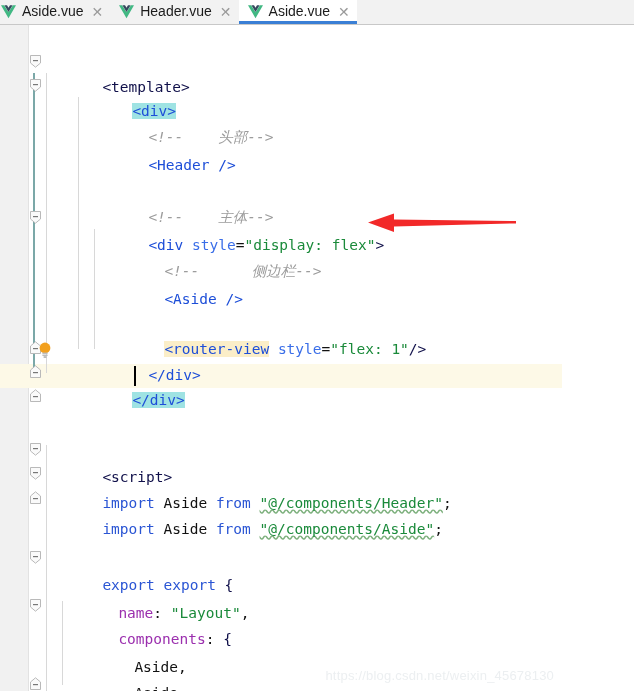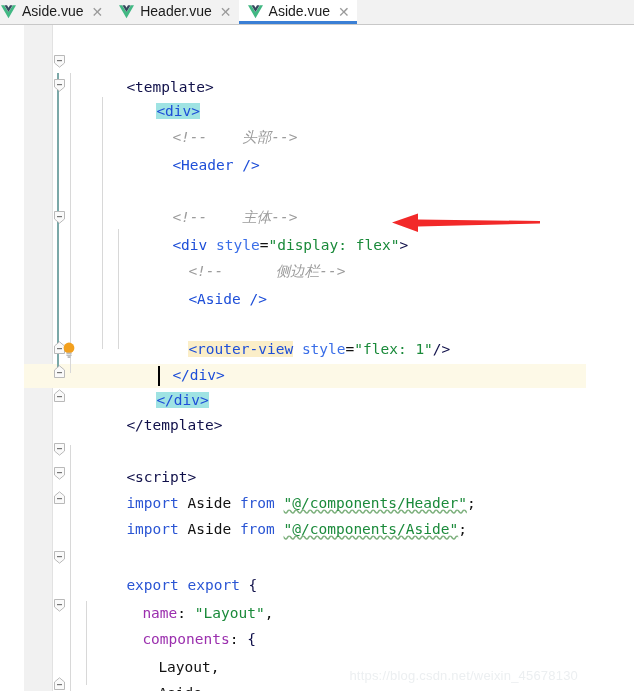--- a/index.html
+++ b/index.html
@@ -61,21 +61,20 @@
   
   #tab-0 { margin-left: -8px; }
 
   
   #editor {
     position: relative;
     width: 562px;
     height: 666px;
     background: #ffffff;
     overflow: hidden;
-    margin-left: 24px;
   }
   
   #gutter {
     position: absolute;
     top: 0; left: 0;
     width: 29px; height: 666px;
     background: #f1f1f1;
     border-right: 1px solid #e2e2e2;
   }
   
@@ -346,23 +345,20 @@
     </div>
 
     <div class="line" style="top:314px; left:96px;">
       <span class="t-tag">&lt;/div&gt;</span>
     </div>
 
     <div class="line" style="top:339px; left:80px;">
       <span class="t-tag hl-match">&lt;/div&gt;</span>
     </div>
 
-    <div class="line" style="top:364px; left:50px;">
-      <span class="t-punct">&lt;/template&gt;</span>
-    </div>
 
     <div class="line" style="top:416px; left:50px;">
       <span class="t-punct">&lt;script&gt;</span>
     </div>
 
     <div class="line" style="top:442px; left:50px;">
       <span class="t-kw">import</span><span class="t-plain"> Aside </span><span class="t-kw">from</span><span class="t-plain"> </span><span class="t-str squiggle">"@/components/Header"</span><span class="t-op">;</span>
     </div>
 
     <div class="line" style="top:468px; left:50px;">
@@ -375,21 +371,21 @@
 
     <div class="line" style="top:552px; left:66px;">
       <span class="t-prop">name</span><span class="t-op">:</span><span class="t-str"> "Layout"</span><span class="t-op">,</span>
     </div>
 
     <div class="line" style="top:578px; left:66px;">
       <span class="t-prop">components</span><span class="t-op">:</span><span class="t-punct"> {</span>
     </div>
 
     <div class="line" style="top:606px; left:82px;">
-      <span class="t-plain">Layout,</span>
+      <span class="t-plain">Aside,</span>
     </div>
 
     <div class="line" style="top:632px; left:82px;">
       <span class="t-plain">Aside</span>
     </div>
 
     <div class="line" style="top:658px; left:66px;">
       
     </div>
 

